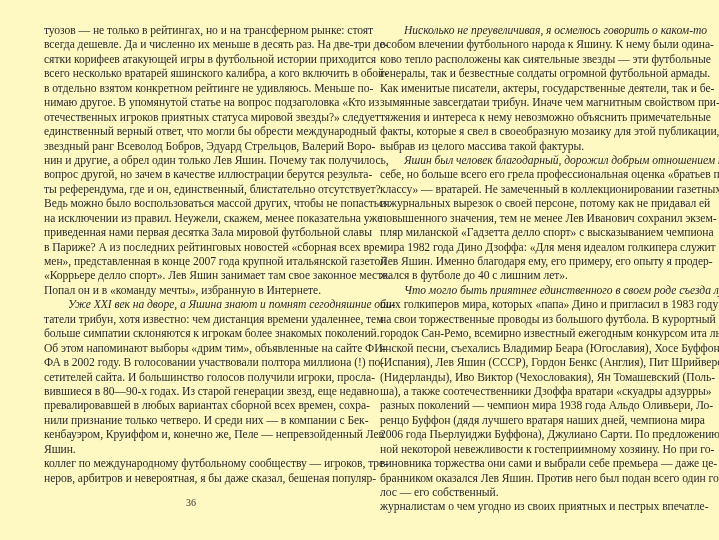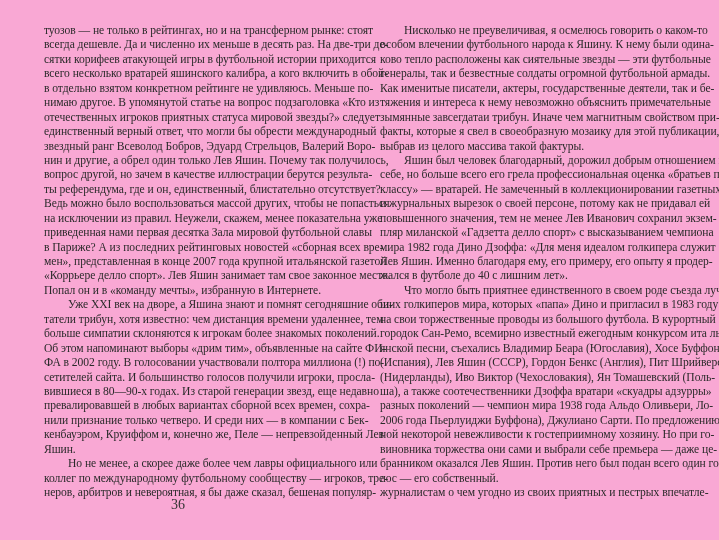--- a/index.html
+++ b/index.html
@@ -2,35 +2,35 @@
 <html><head>
   <meta charset="utf-8">
   <style>
     html, body { margin: 0; padding: 0; }
     body {
       width: 719px; height: 540px; overflow: hidden;
       background: #ffffff;
       font-family: "Liberation Serif", "DejaVu Serif", serif;
       color: #2a2a2a;
     }
-    .spread { position: relative; width: 719px; height: 540px; background: #f9a8d4; }
+    .spread { position: relative; width: 719px; height: 540px; background: #fef9c3; }
     .page { position: absolute; top: 24px; }
     .page.left { left: 44px; width: 294px; }
     .page.right { left: 380px; width: 295px; }
     .line {
       display: block; height: 14.45px; line-height: 14.45px;
       font-size: 11.6px; white-space: nowrap;
       text-align: justify; text-align-last: justify;
       letter-spacing: -0.05px;
     }
     .line.last { text-align-last: left; }
-    .line.indent { padding-left: 24px; }
+    .line.indent { padding-left: 24px; font-style: italic; }
     .folio {
-      position: absolute; font-size: 14px; color: #333;
-      top: 497px; width: 40px; 
+      position: absolute; font-size: 10px; color: #333;
+      top: 497px; width: 40px; text-align: center;
     }
     .folio.left { left: 171px; }
     .folio.right { left: 476px; margin-top: 44px; }
   </style>
 </head>
 <body>
 
 <div class="spread">
   <div class="page left" id="left-page">
       <span class="line">туозов —  не только в рейтингах, но и на трансферном рынке: стоят</span>
@@ -56,54 +56,54 @@
       <span class="line">татели трибун, хотя известно: чем дистанция времени удаленнее, тем</span>
       <span class="line">больше симпатии склоняются к игрокам более знакомых поколений.</span>
       <span class="line">Об этом напоминают выборы «дрим тим», объявленные на сайте ФИ-</span>
       <span class="line">ФА в 2002 году. В голосовании участвовали полтора миллиона (!) по-</span>
       <span class="line">сетителей сайта. И большинство голосов получили игроки, просла-</span>
       <span class="line">вившиеся в 80—90-х годах. Из старой генерации звезд, еще недавно</span>
       <span class="line">превалировавшей в любых вариантах сборной всех времен, сохра-</span>
       <span class="line">нили признание только четверо. И среди них — в компании с Бек-</span>
       <span class="line">кенбауэром, Круиффом и, конечно же, Пеле — непревзойденный Лев</span>
       <span class="line last">Яшин.</span>
-      <span class="line indent">Но не менее, а скорее даже более чем лавры официального или</span>
       <span class="line">коллег по международному футбольному сообществу — игроков, тре-</span>
       <span class="line">неров, арбитров и невероятная, я бы даже сказал, бешеная популяр-</span>
     </div>
   <div class="folio left">36</div>
 
   <div class="page right" id="right-page">
       <span class="line indent">Нисколько не преувеличивая, я осмелюсь говорить о каком-то</span>
       <span class="line">особом влечении футбольного народа к Яшину. К нему были одина-</span>
       <span class="line">ково тепло расположены как сиятельные звезды — эти футбольные</span>
       <span class="line">генералы, так и безвестные солдаты огромной футбольной армады.</span>
       <span class="line">Как именитые писатели, актеры, государственные деятели, так и бе-</span>
+      <span class="line">зымянные завсегдатаи трибун. Иначе чем магнитным свойством при-</span>
       <span class="line">тяжения и интереса к нему невозможно объяснить примечательные</span>
-      <span class="line">зымянные завсегдатаи трибун. Иначе чем магнитным свойством при-</span>
       <span class="line">факты, которые я свел в своеобразную мозаику для этой публикации,</span>
       <span class="line last">выбрав из целого массива такой фактуры.</span>
       <span class="line indent">Яшин был человек благодарный, дорожил добрым отношением к</span>
       <span class="line">себе, но больше всего его грела профессиональная оценка «братьев по</span>
       <span class="line">классу» — вратарей. Не замеченный в коллекционировании газетных</span>
       <span class="line">и журнальных вырезок о своей персоне, потому как не придавал ей</span>
       <span class="line">повышенного значения, тем не менее Лев Иванович сохранил экзем-</span>
       <span class="line">пляр миланской «Гадзетта делло спорт» с высказыванием чемпиона</span>
       <span class="line">мира 1982 года Дино Дзоффа: «Для меня идеалом голкипера служит</span>
       <span class="line">Лев Яшин. Именно благодаря ему, его примеру, его опыту я продер-</span>
       <span class="line last">жался в футболе до 40 с лишним лет».</span>
       <span class="line indent">Что могло быть приятнее единственного в своем роде съезда луч-</span>
       <span class="line">ших голкиперов мира, которых «папа» Дино и пригласил в 1983 году</span>
       <span class="line">на свои торжественные проводы из большого футбола. В курортный</span>
       <span class="line">городок Сан-Ремо, всемирно известный ежегодным конкурсом ита ль-</span>
       <span class="line">янской песни, съехались Владимир Беара (Югославия), Хосе Буффон</span>
       <span class="line">(Испания), Лев Яшин (СССР), Гордон Бенкс (Англия), Пит Шрийверс</span>
       <span class="line">(Нидерланды), Иво Виктор (Чехословакия), Ян Томашевский (Поль-</span>
       <span class="line">ша), а также соотечественники Дзоффа вратари «скуадры адзурры»</span>
       <span class="line">разных поколений — чемпион мира 1938 года Альдо Оливьери, Ло-</span>
+      <span class="line">ренцо Буффон (дядя лучшего вратаря наших дней, чемпиона мира</span>
       <span class="line">2006 года Пьерлуиджи Буффона), Джулиано Сарти. По предложению</span>
       <span class="line">ной некоторой невежливости к гостеприимному хозяину. Но при го-</span>
       <span class="line">виновника торжества они сами и выбрали себе премьера — даже це-</span>
       <span class="line">бранником оказался Лев Яшин. Против него был подан всего один го-</span>
       <span class="line last">лос — его собственный.</span>
       <span class="line">журналистам о чем угодно из своих приятных и пестрых впечатле-</span>
     </div>
   <div class="folio right">37</div>
 </div>
 

